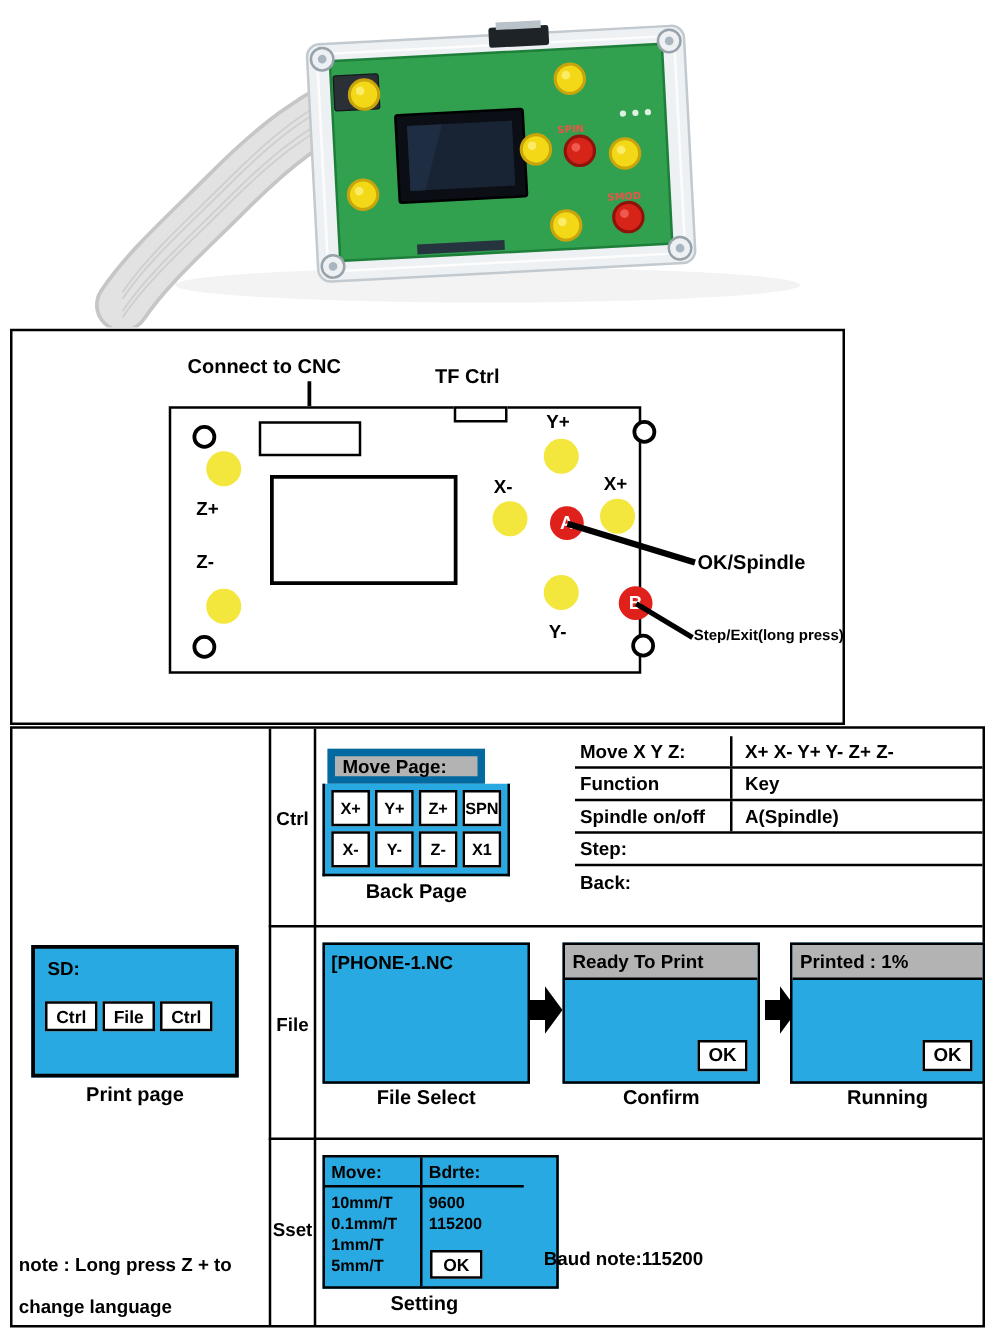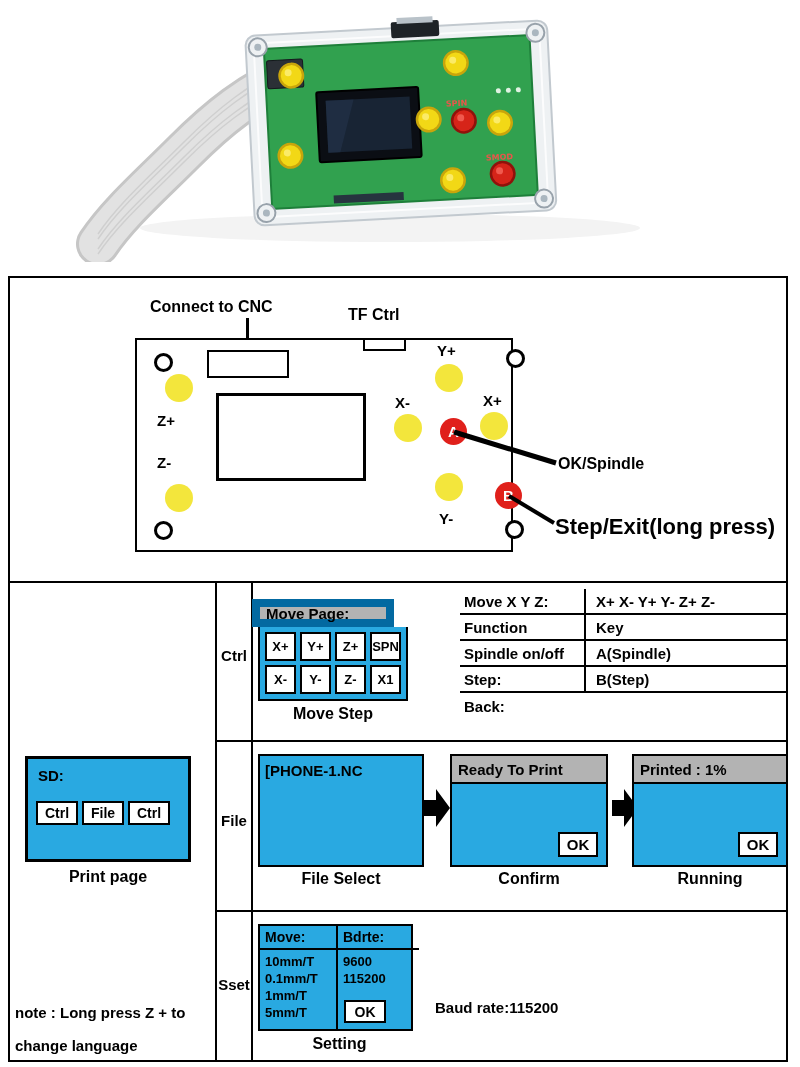--- a/index.html
+++ b/index.html
@@ -130,21 +130,21 @@
 
       <g fill="#dff2e2">
         <circle cx="500" cy="96" r="2.5"></circle>
           <circle cx="510" cy="96" r="2.5"></circle>
           <circle cx="520" cy="96" r="2.5"></circle>
       </g>
       <rect x="330" y="192" width="70" height="8" fill="#26343f"></rect>
     </g>
   </svg>
 
-  <div class="box" style="left:8px;top:276px;width:780px;height:317px">
+  <div class="box" style="left:8px;top:263px;width:668px;height:317px">
 
     <div class="lbl" style="left:140px;top:20px;font-size:16px">Connect to CNC</div>
     <div class="line" style="left:236px;top:40px;width:3px;height:34px"></div>
     <div class="lbl" style="left:338px;top:28px;font-size:16px">TF Ctrl</div>
 
     <div class="box" style="left:125px;top:60px;width:378px;height:214px">
       <div class="screw" style="left:17px;top:13px"></div>
       <div class="screw" style="left:369px;top:9px"></div>
       <div class="screw" style="left:17px;top:181px"></div>
       <div class="screw" style="left:368px;top:180px"></div>
@@ -170,63 +170,62 @@
       <div class="rbtn" style="left:303px;top:78px">A</div>
       <div class="rbtn" style="left:358px;top:142px">B</div>
     </div>
 
     <svg class="abs" style="left:0;top:0" width="780" height="317" viewBox="0 0 780 317">
       <line x1="444" y1="154" x2="546" y2="185" stroke="#000" stroke-width="5"></line>
       <line x1="499" y1="218" x2="544" y2="245" stroke="#000" stroke-width="4"></line>
     </svg>
 
     <div class="lbl" style="left:548px;top:177px;font-size:16px">OK/Spindle</div>
-    <div class="lbl" style="left:545px;top:236px;font-size:22px">Step/Exit(long press)</div>
+    <div class="lbl" style="left:545px;top:236px;font-size:12px">Step/Exit(long press)</div>
   </div>
 
   <div class="box" style="left:8px;top:581px;width:780px;height:481px">
 
     <div class="line" style="left:205px;top:0;width:2px;height:477px"></div>
     <div class="line" style="left:241px;top:0;width:2px;height:477px"></div>
     <div class="line" style="left:205px;top:157px;width:571px;height:2px"></div>
     <div class="line" style="left:205px;top:327px;width:571px;height:2px"></div>
 
     <div class="lbl" style="left:204px;top:64px;width:40px;text-align:center">Ctrl</div>
     <div class="lbl" style="left:204px;top:229px;width:40px;text-align:center">File</div>
     <div class="lbl" style="left:204px;top:393px;width:40px;text-align:center">Sset</div>
 
-    <div class="abs" style="left:242px;top:16px;width:142px;height:28px;background:var(--header-gray,#b3b3b3);border:8px solid #0369a1;display:flex;align-items:center;padding-left:6px;font-size:15px">Move Page:</div>
+    <div class="abs" style="left:252px;top:16px;width:126px;height:28px;background:var(--header-gray,#b3b3b3);border:6px solid #0369a1;display:flex;align-items:center;padding-left:6px;font-size:15px">Move Page:</div>
     <div class="screen kgrid" style="left:248px;top:44px;width:150px;height:74px;border-top:none">
       <div class="kbtn">X+</div>
       <div class="kbtn">Y+</div>
       <div class="kbtn">Z+</div>
       <div class="kbtn">SPN</div>
       <div class="kbtn">X-</div>
       <div class="kbtn">Y-</div>
       <div class="kbtn">Z-</div>
       <div class="kbtn">X1</div>
     </div>
-    <div class="cap" style="left:248px;top:122px;width:150px">Move Step</div>
+    <div class="cap" style="left:248px;top:122px;width:150px">Back Page</div>
 
     <div class="abs" style="left:450px;top:6px;width:326px">
       <div class="ftrow">
         <div class="ftc1">Move X Y Z:</div>
         <div class="ftc2">X+ X- Y+ Y- Z+ Z-</div>
       </div>
       <div class="ftrow">
         <div class="ftc1">Function</div>
         <div class="ftc2">Key</div>
       </div>
       <div class="ftrow">
         <div class="ftc1">Spindle on/off</div>
         <div class="ftc2">A(Spindle)</div>
       </div>
       <div class="ftrow">
         <div class="ftc1">Step:</div>
-        <div class="ftc2">B(Step)</div>
       </div>
       <div class="ftrow last">
         <div class="ftc1">Back:</div>
       </div>
     </div>
 
     <div class="screen" style="left:15px;top:173px;width:166px;height:106px;border-width:3px">
       <div class="lbl" style="left:10px;top:8px">SD:</div>
       <div class="wbtn" style="left:8px;top:42px;width:42px;height:24px;font-size:14px">Ctrl</div>
       <div class="wbtn" style="left:54px;top:42px;width:42px;height:24px;font-size:14px">File</div>
@@ -252,36 +251,36 @@
     <svg class="abs" style="left:602px;top:204px" width="26" height="42" viewBox="0 0 26 42">
       <polygon points="0,13 12,13 12,2 26,21 12,40 12,29 0,29" fill="#000"></polygon>
     </svg>
 
     <div class="screen" style="left:622px;top:171px;width:156px;height:113px">
       <div class="grayhead">Printed : 1%</div>
       <div class="okbtn">OK</div>
     </div>
     <div class="cap" style="left:622px;top:287px;width:156px">Running</div>
 
-    <div class="screen" style="left:248px;top:341px;width:155px;height:107px">
+    <div class="screen" style="left:248px;top:341px;width:189px;height:107px">
       <div class="line" style="left:76px;top:0;width:2px;height:103px"></div>
       <div class="line" style="left:0;top:22px;width:159px;height:2px"></div>
       <div class="lbl" style="left:5px;top:3px;font-size:14px">Move:</div>
       <div class="lbl" style="left:83px;top:3px;font-size:14px">Bdrte:</div>
       <div class="abs" style="left:5px;top:27px">
         <span class="item">10mm/T</span>
         <span class="item">0.1mm/T</span>
         <span class="item">1mm/T</span>
         <span class="item">5mm/T</span>
       </div>
       <div class="abs" style="left:83px;top:27px">
         <span class="item">9600</span>
         <span class="item">115200</span>
       </div>
       <div class="wbtn" style="left:84px;top:74px;width:42px;height:23px;font-size:14px">OK</div>
     </div>
     <div class="cap" style="left:248px;top:452px;width:163px">Setting</div>
-    <div class="lbl" style="left:425px;top:416px">Baud rate:115200</div>
+    <div class="lbl" style="left:425px;top:416px">Baud note:115200</div>
 
     <div class="lbl" style="left:5px;top:421px">note : Long press Z + to</div>
     <div class="lbl" style="left:5px;top:454px">change language</div>
   </div>
 </div>
 
 </body></html>

